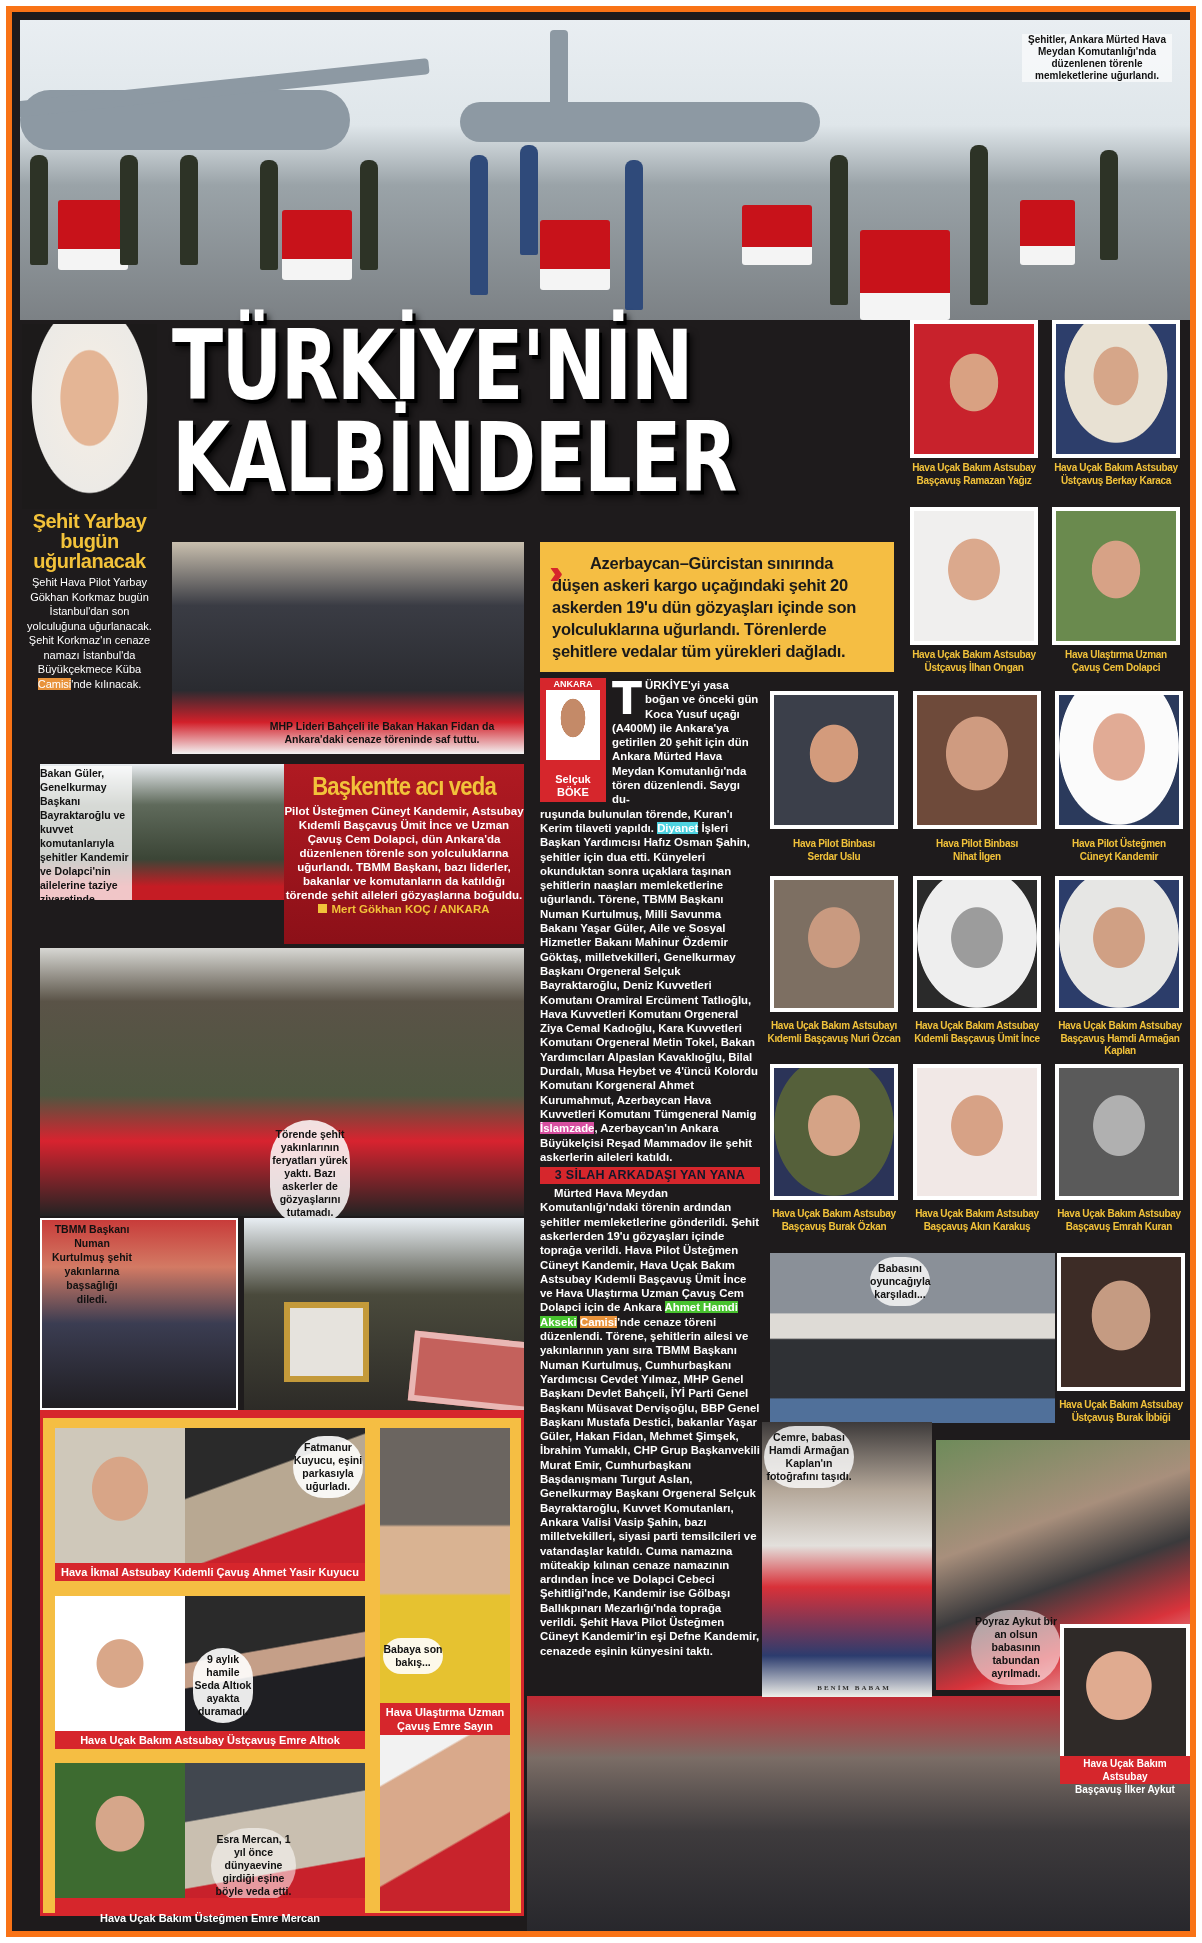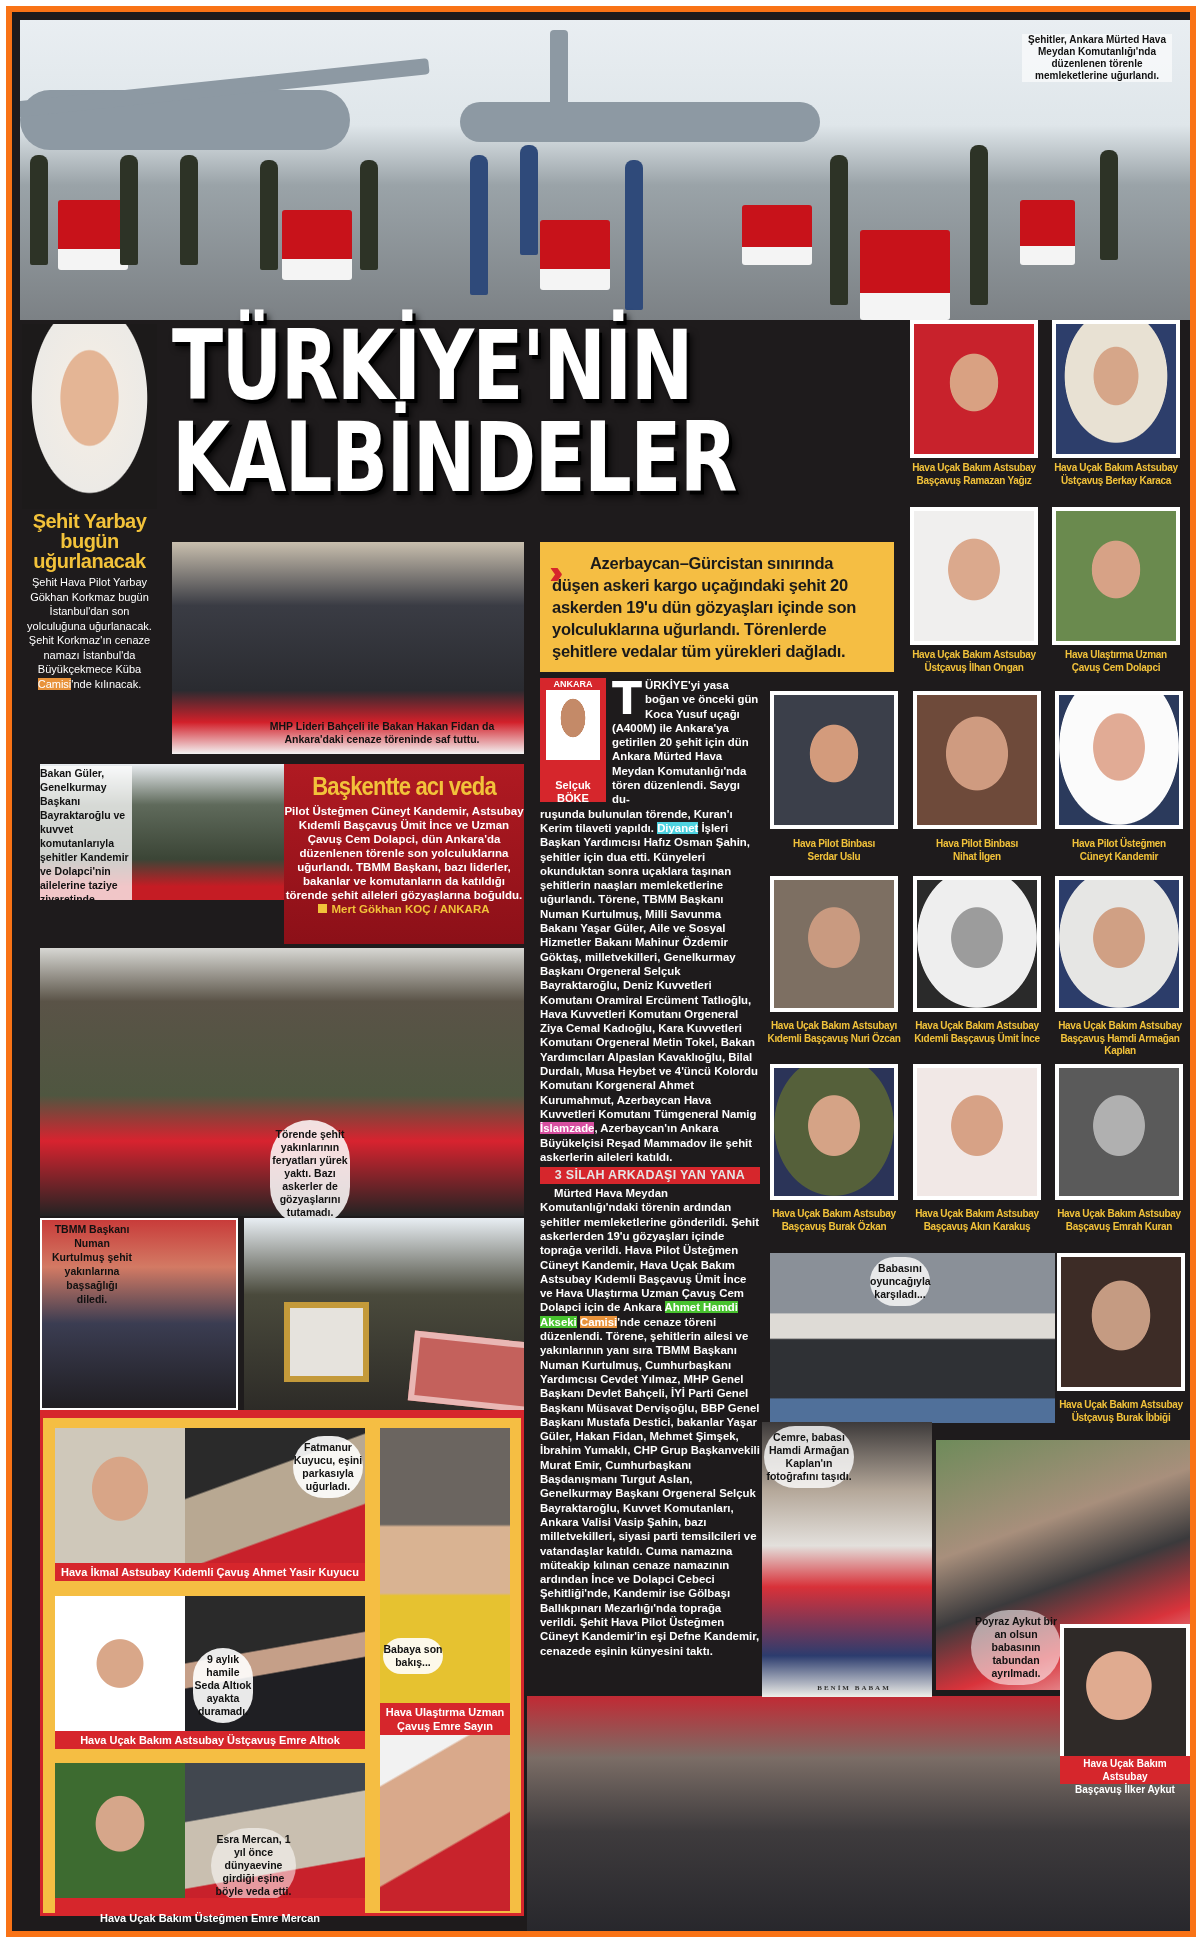--- a/index.html
+++ b/index.html
@@ -53,26 +53,26 @@
 .red-caption{position:absolute;background:#d6262c;color:#fff;font-weight:bold;text-align:center;font-size:11px;line-height:14px;font-family:"Liberation Sans",sans-serif}
 .bubble{position:absolute;background:rgba(255,255,255,.9);border-radius:40px;font-weight:bold;color:#111;text-align:center;font-size:10.5px;line-height:13px;padding:5px 0}
 
 .summary{position:absolute;left:528px;top:530px;width:354px;height:130px;background:#f5be43;padding:10px 10px 0 12px;color:#1a1a1a}
 .summary p{font-family:"Liberation Sans",sans-serif;font-weight:bold;font-size:16.5px;line-height:22px;letter-spacing:-.3px;text-indent:38px}
 .summary .chev{position:absolute;left:12px;top:14px;color:#d6262c;font-size:34px;line-height:30px;font-weight:bold;letter-spacing:-14px}
 
 .author{position:absolute;left:528px;top:666px;width:66px;height:124px;background:#d6262c;text-align:center;color:#fff;font-weight:bold}
 .author .city{font-size:9px;line-height:12px}
 .author .pic{width:54px;height:70px;margin:0 auto;background:radial-gradient(ellipse at 50% 40%,#c48a68 0 32%,#fff 33%)}
-.author .nm{font-size:11px;line-height:13px;margin-top:19px}
+.author .nm{font-size:11px;line-height:13px;margin-top:13px}
 
 .article{position:absolute;left:528px;top:666px;width:220px;color:#fff;font-weight:bold;font-size:11.4px;line-height:14.3px}
 .article .lead{margin-left:72px}
 .article .dropcap{float:left;font-size:44px;line-height:38px;margin-right:3px;margin-top:2px;font-family:"DejaVu Sans",sans-serif}
-.subhead{background:#d6262c;color:#e5e5e5;text-align:center;font-size:12.5px;line-height:17px;margin:3px 0 2px;letter-spacing:.3px}
+.subhead{background:#d6262c;color:#0f172a;text-align:center;font-size:12.5px;line-height:17px;margin:3px 0 2px;letter-spacing:.3px}
 .article p{text-align:left}
 
 .pframe{position:absolute;background:#fff;padding:4px}
 .pframe .img{width:100%;height:100%}
 .pcap{position:absolute;color:#f2c23a;font-weight:bold;text-align:center;font-size:10px;line-height:12.5px;font-family:"Liberation Sans",sans-serif;letter-spacing:-.3px}
 
 .cemre-photo{left:750px;top:1410px;width:170px;height:275px;background:linear-gradient(180deg,#3d3a3a 0%,#b5a89a 25%,#e3e0dc 45%,#d83139 60%,#2c3c6e 85%,#efefe9 100%)}
 .poyraz-photo{left:924px;top:1428px;width:258px;height:250px;background:linear-gradient(160deg,#6e8b5a 0%,#a88f7c 35%,#3b3a3c 55%,#d9333b 75%,#f1e6e6 100%)}
 .crowd-photo{left:515px;top:1684px;width:667px;height:247px;background:linear-gradient(180deg,#c12a34 0%,#7b6d66 25%,#3e3b3d 55%,#25252a 100%)}
 .ilker-frame{position:absolute;left:1048px;top:1612px;width:130px;height:160px;background:#fff;padding:4px}

